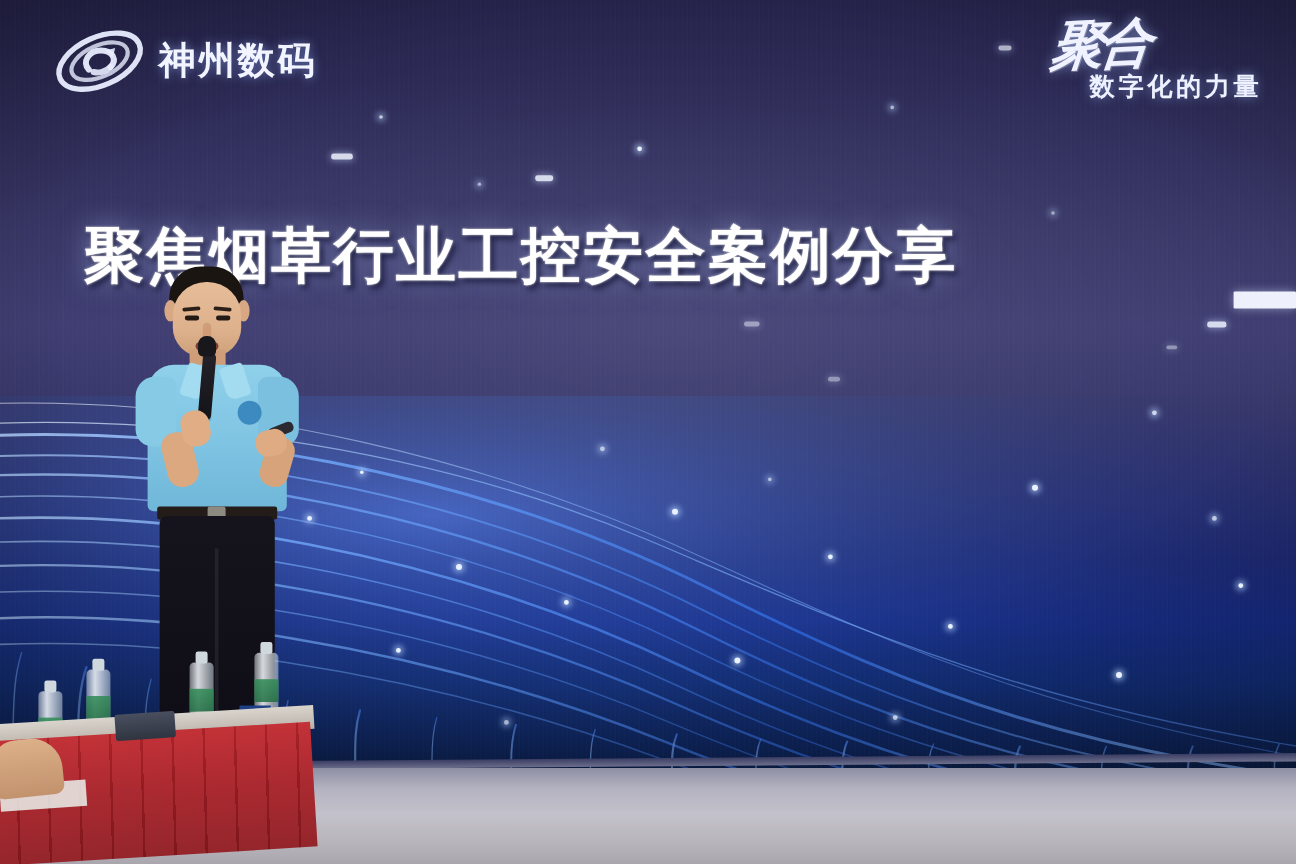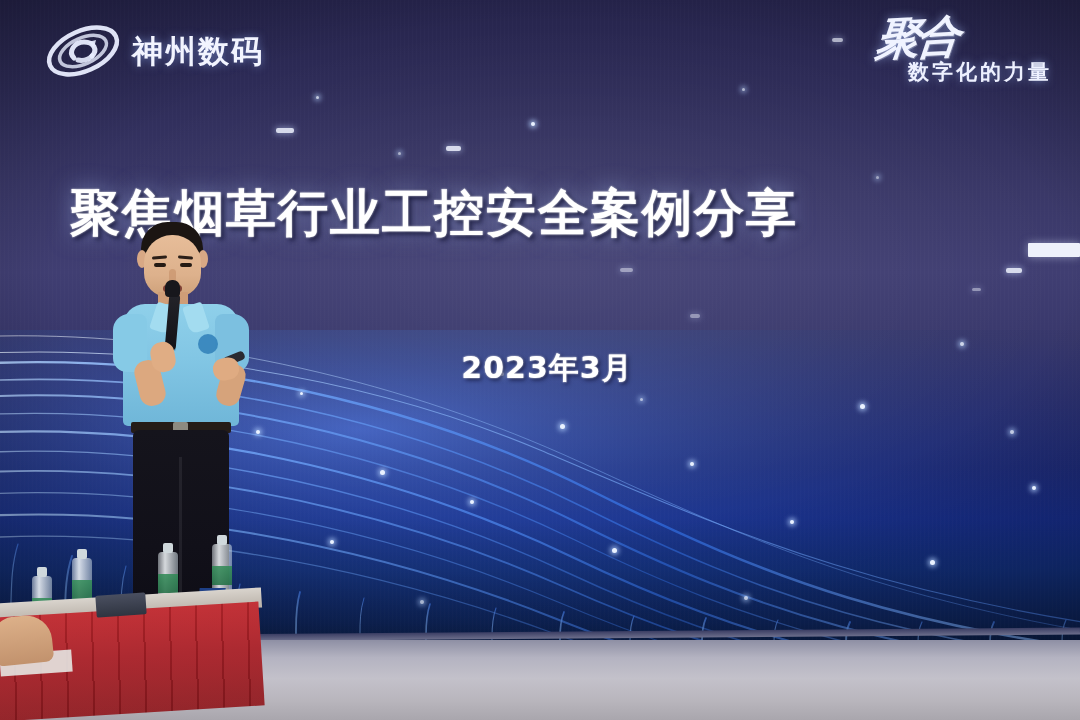--- a/index.html
+++ b/index.html
@@ -443,21 +443,20 @@
         <span class="cn">神州数码</span>
       </span>
     </div>
 
     <div class="logo-slogan">
       <div class="calli">聚合</div>
       <div class="sub">数字化的力量</div>
     </div>
 
     <div class="deck-title">聚焦烟草行业工控安全案例分享</div>
-    <div class="deck-date">2023年3月</div>
 
     <div class="edge-bar"></div>
   </div>
 
   <div class="floor-lip"></div>
   <div class="floor"></div>
 
   <div class="presenter">
     <div class="pr-hair"></div>
     <div class="pr-ear-l"></div>

